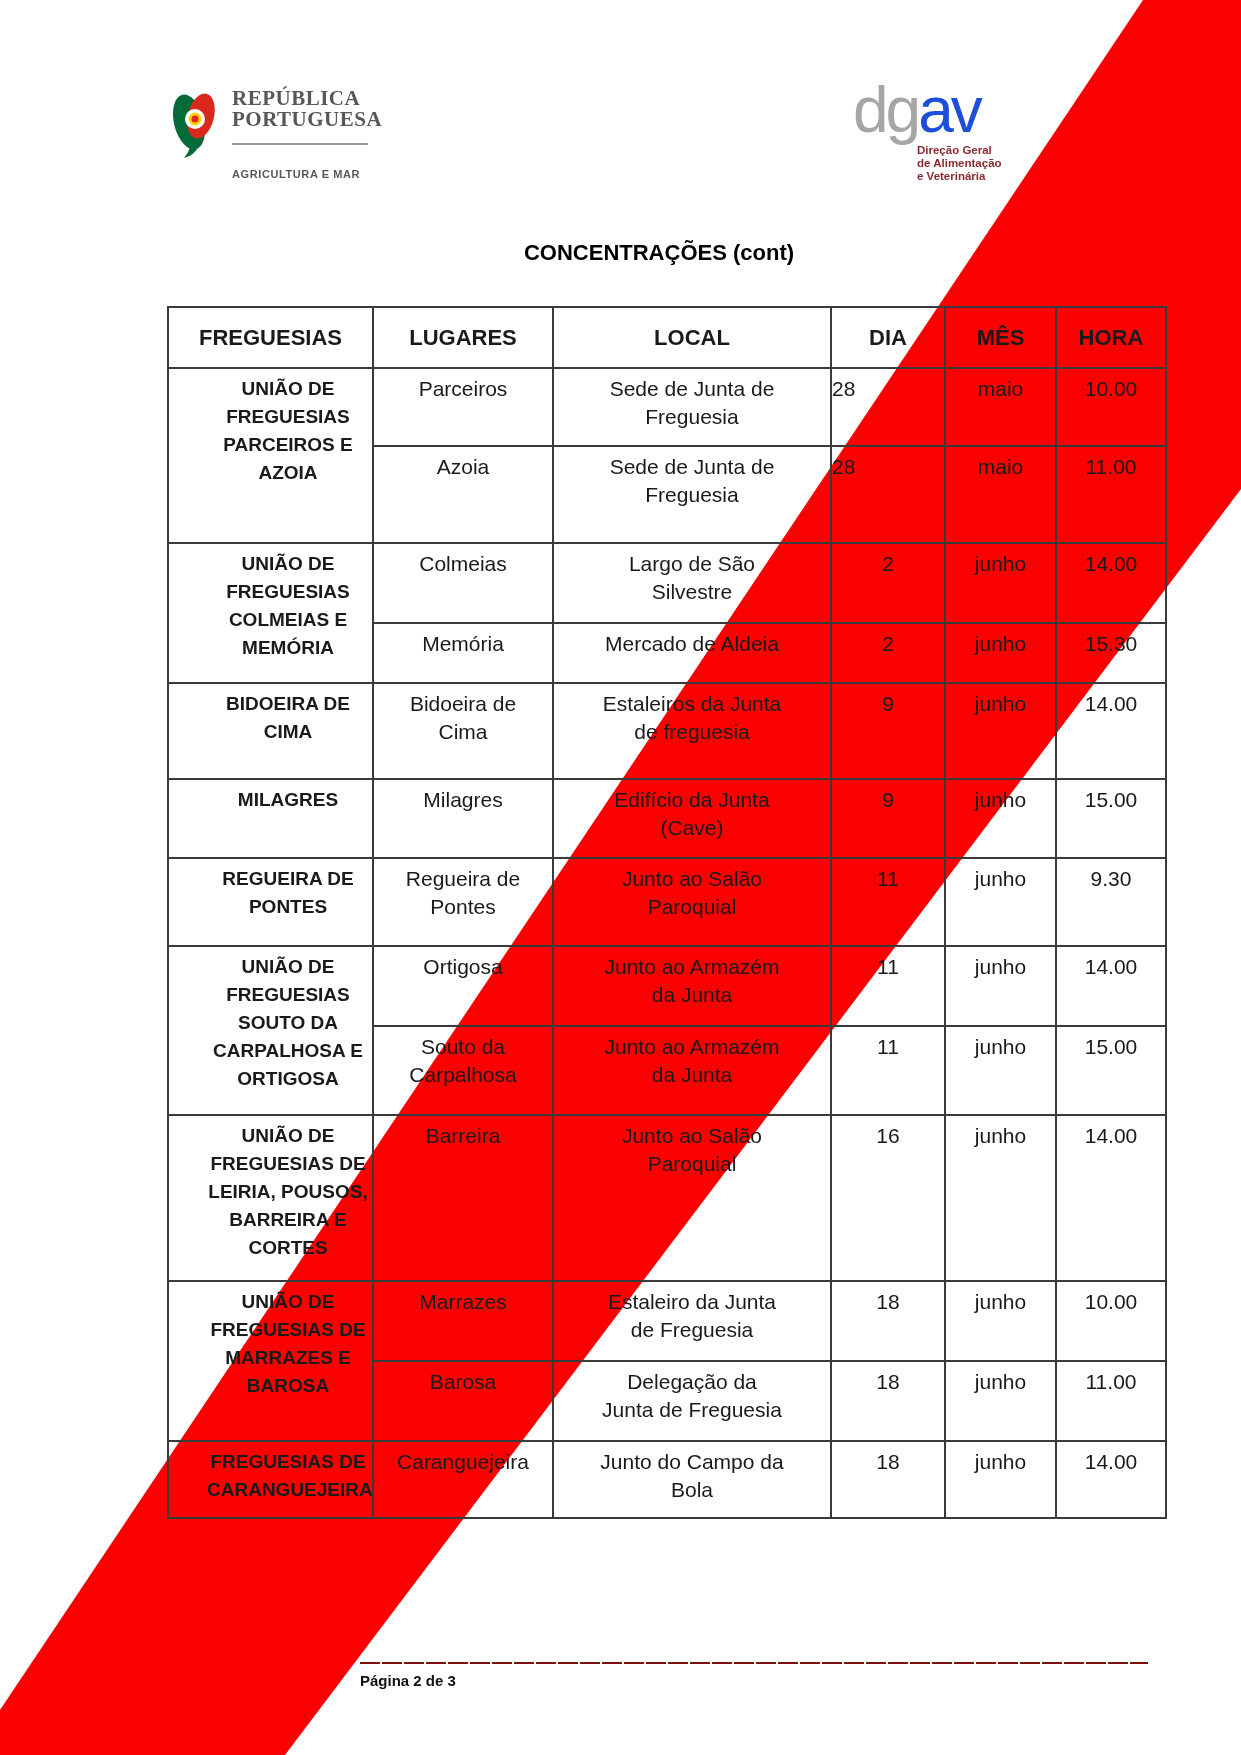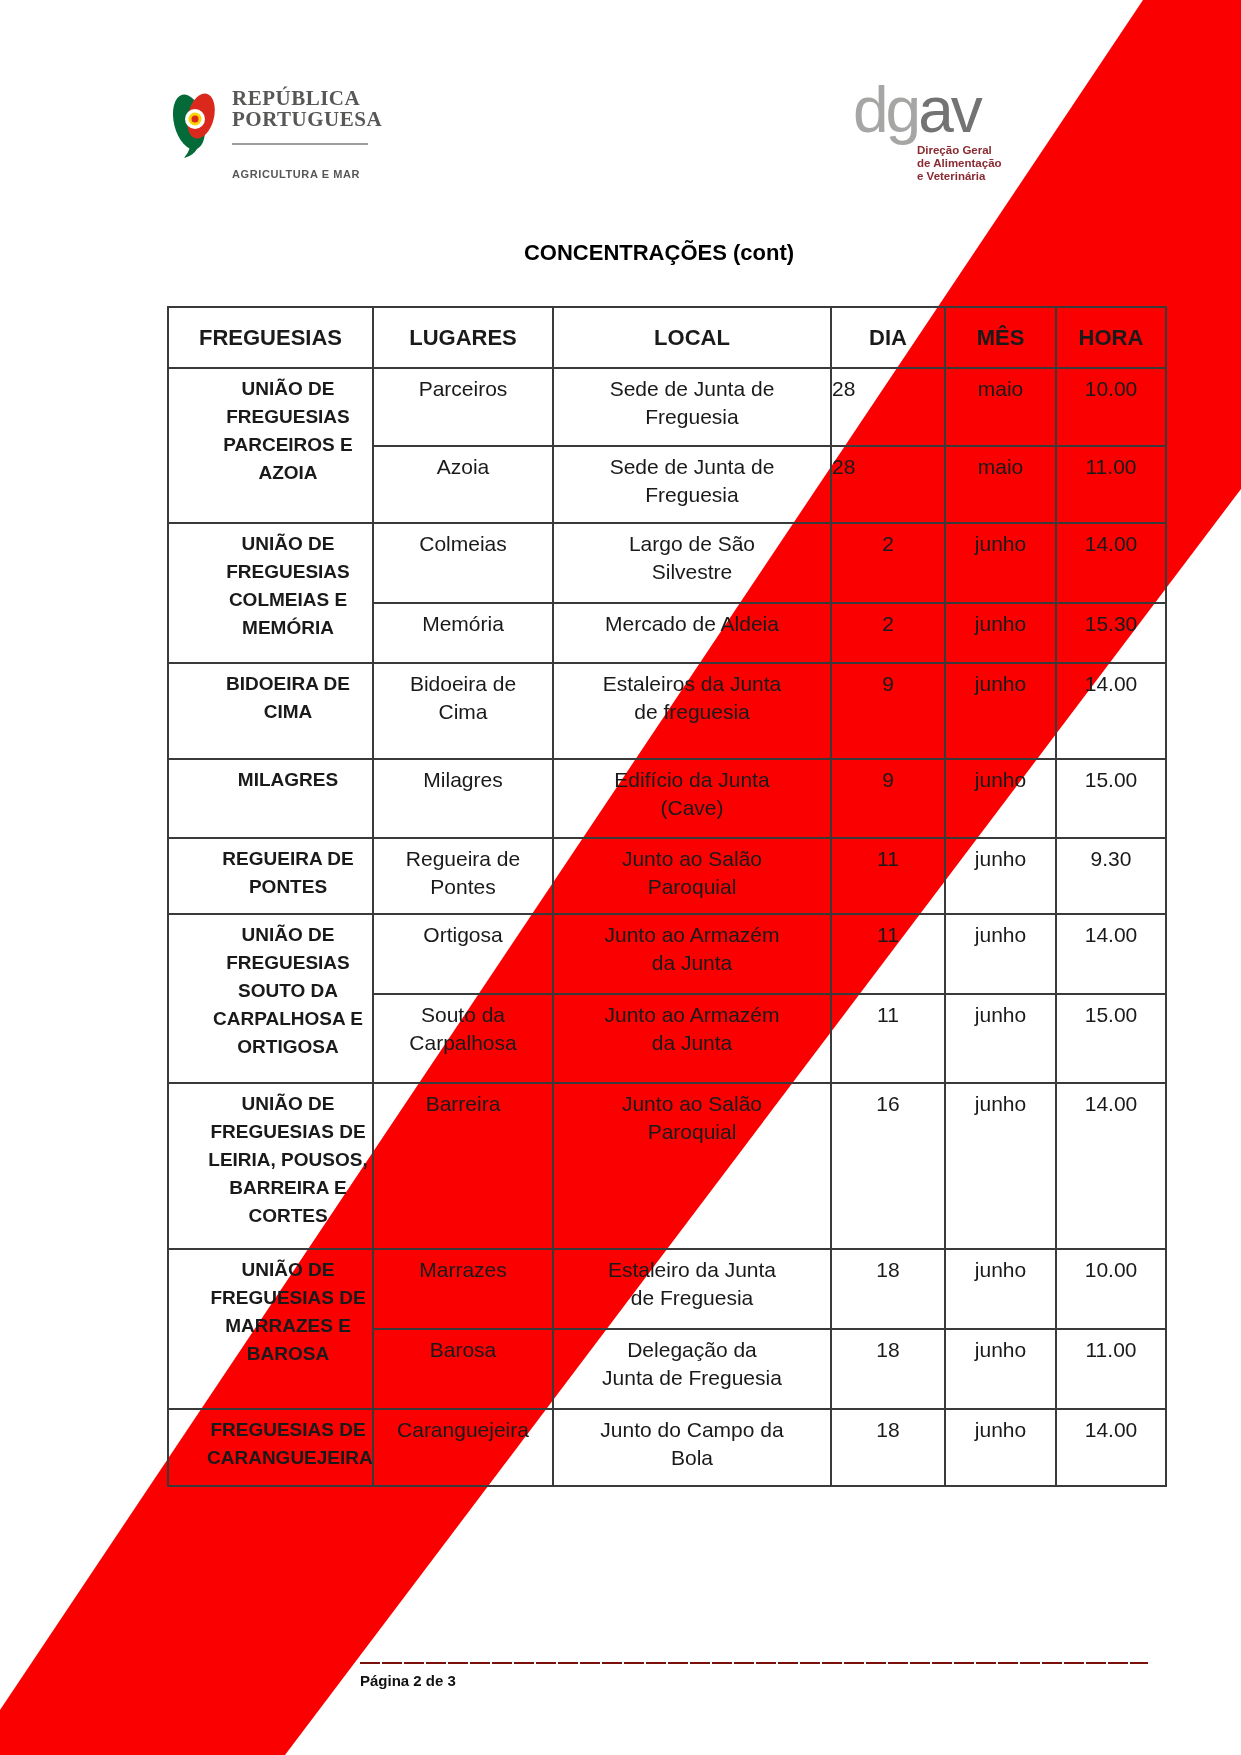--- a/index.html
+++ b/index.html
@@ -17,21 +17,21 @@
   .gov-text{margin-left:14px;}
   .gov-name{font-family:"Liberation Serif", serif;font-weight:bold;font-size:21px;
     line-height:21px;color:#575756;letter-spacing:0.5px;}
   .gov-rule{width:136px;height:2px;background:#9d9d9c;margin-top:13px;}
   .gov-sub{font-size:11px;font-weight:bold;color:#575756;letter-spacing:0.6px;margin-top:23px;}
 
   
   .dgav{position:absolute;left:853px;top:78px;width:180px;height:110px;}
   .dgav-word{font-size:64px;line-height:64px;letter-spacing:-3px;font-weight:500;}
   .dgav-gray{color:#a6a6a5;}
-  .dgav-red{color:#737373;}
+  .dgav-red{color:#1d4ed8;}
   .dgav-sub{position:absolute;left:64px;top:66px;font-size:11.5px;line-height:13px;
     font-weight:bold;color:#8a2b32;}
 
   
   .doc-title{position:absolute;left:160px;top:240px;width:998px;text-align:center;
     font-size:22px;font-weight:bold;color:#000;}
 
   
   .tbl-wrap{position:absolute;left:160px;top:306px;}
   table{border-collapse:collapse;table-layout:fixed;width:998px;background:transparent;margin-left:7px;}
@@ -112,21 +112,21 @@
             <td class="c-freg" rowspan="2">UNIÃO DE
 FREGUESIAS
 PARCEIROS E AZOIA</td>
             <td class="c-lugar">Parceiros</td>
             <td class="c-local">Sede de Junta de
 Freguesia</td>
             <td class="c-dia dia-left">28</td>
             <td class="c-mes">maio</td>
             <td class="c-hora">10.00</td>
           </tr>
-          <tr style="height: 77px;">
+          <tr style="height: 97px;">
             <td class="c-lugar">Azoia</td>
             <td class="c-local">Sede de Junta de
 Freguesia</td>
             <td class="c-dia dia-left">28</td>
             <td class="c-mes">maio</td>
             <td class="c-hora">11.00</td>
           </tr>
           <tr style="height: 80px;">
             <td class="c-freg" rowspan="2">UNIÃO DE
 FREGUESIAS
@@ -158,21 +158,21 @@
           </tr>
           <tr style="height: 79px;">
             <td class="c-freg" rowspan="1">MILAGRES</td>
             <td class="c-lugar">Milagres</td>
             <td class="c-local">Edifício da Junta
 (Cave)</td>
             <td class="c-dia">9</td>
             <td class="c-mes">junho</td>
             <td class="c-hora">15.00</td>
           </tr>
-          <tr style="height: 76px;">
+          <tr style="height: 88px;">
             <td class="c-freg" rowspan="1">REGUEIRA DE
 PONTES</td>
             <td class="c-lugar">Regueira de
 Pontes</td>
             <td class="c-local">Junto ao Salão
 Paroquial</td>
             <td class="c-dia">11</td>
             <td class="c-mes">junho</td>
             <td class="c-hora">9.30</td>
           </tr>

